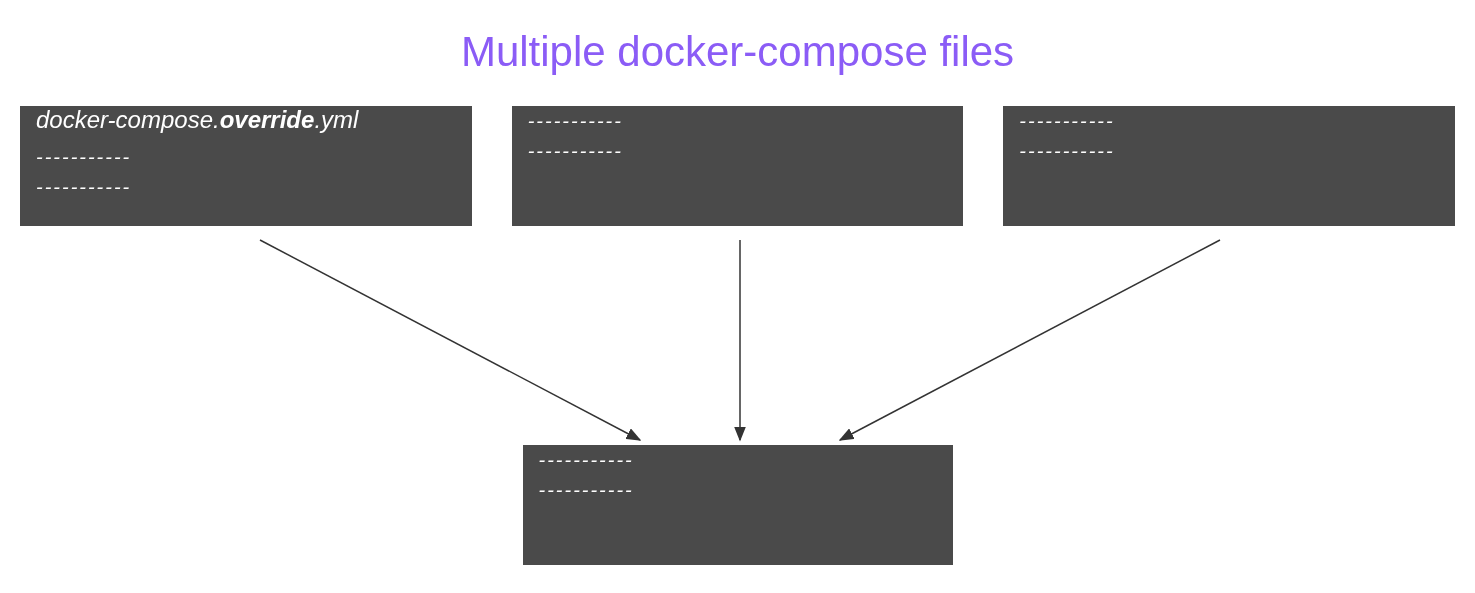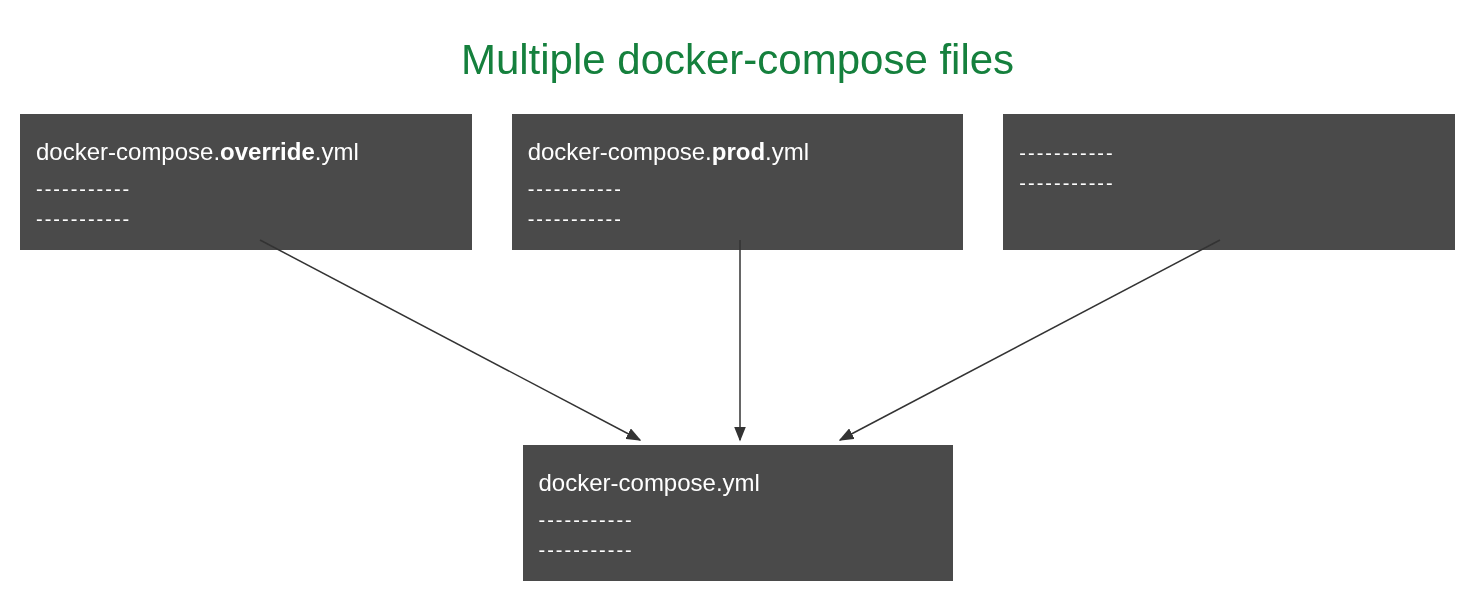--- a/index.html
+++ b/index.html
@@ -11,36 +11,37 @@
       font-family: 'Segoe UI', Tahoma, Geneva, Verdana, sans-serif;
       background: #ffffff;
       width: 1475px;
       height: 593px;
       position: relative;
     }
     .title {
       text-align: center;
       font-size: 42px;
       font-weight: 300;
-      color: #15803d;
-      padding-top: 36px;
+      color: #8b5cf6;
+      padding-top: 28px;
       padding-bottom: 30px;
     }
     .top-row {
       display: flex;
       justify-content: space-between;
       padding: 0 20px;
       gap: 40px;
     }
     .file-box {
       background: #4a4a4a;
       color: #ffffff;
-      padding: 24px 16px 16px 16px;
+      padding: 0 16px 16px 16px;
       flex: 1;
       min-height: 120px;
+      font-style: italic;
     }
     .file-box.bottom {
       position: absolute;
       left: 50%;
       transform: translateX(-50%);
       top: 445px;
       width: 430px;
       flex: none;
     }
     .file-name {
@@ -74,35 +75,31 @@
 <div class="top-row">
   <div class="file-box">
     <div class="file-name">
       <span>docker-compose.</span><span class="bold">override</span><span>.yml</span>
     </div>
     <div class="dashes">-----------</div>
     <div class="dashes">-----------</div>
   </div>
 
   <div class="file-box">
-    <div class="file-name">
-      <span>docker-compose.</span><span class="bold">prod</span><span>.yml</span>
-    </div>
     <div class="dashes">-----------</div>
     <div class="dashes">-----------</div>
   </div>
 
   <div class="file-box">
     <div class="dashes">-----------</div>
     <div class="dashes">-----------</div>
   </div>
 </div>
 
 <div class="file-box bottom">
-  <div class="file-name">docker-compose.yml</div>
   <div class="dashes">-----------</div>
   <div class="dashes">-----------</div>
 </div>
 
 <svg class="arrows-svg">
   <defs>
     <marker id="arrowhead" markerWidth="10" markerHeight="8" refX="9" refY="4" orient="auto">
       <polygon points="0 0, 10 4, 0 8" fill="#333"></polygon>
     </marker>
   </defs>

